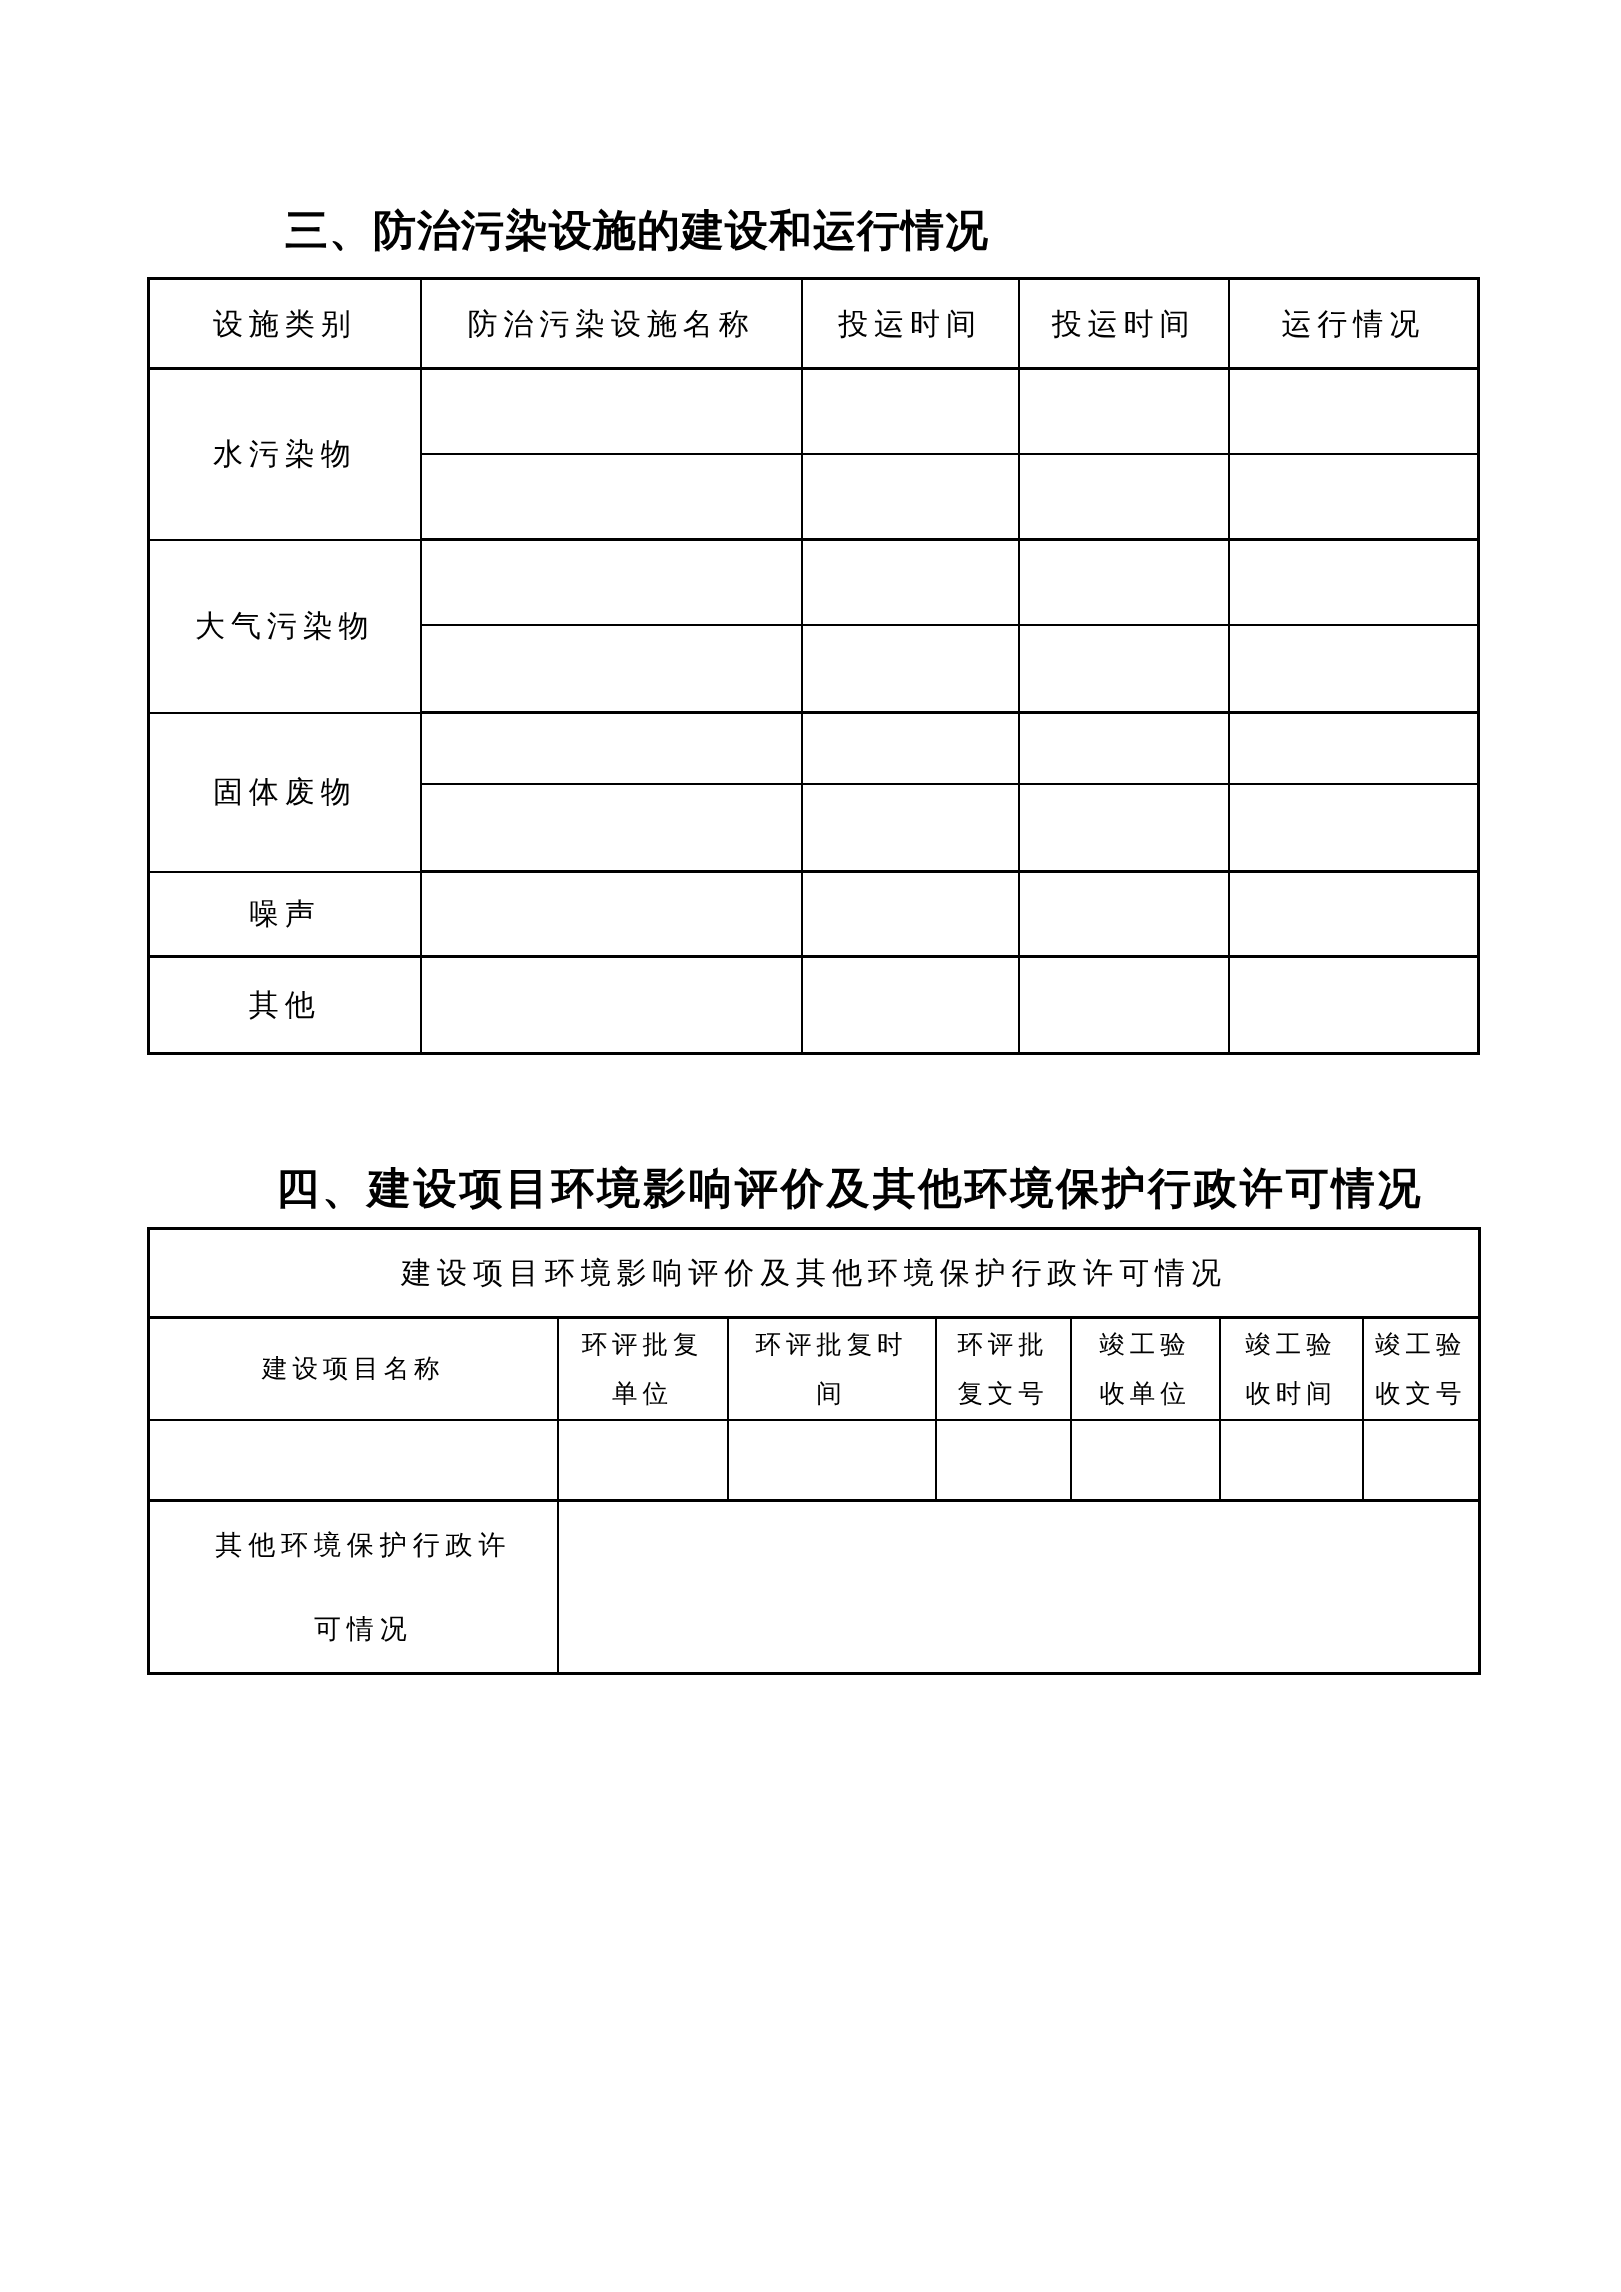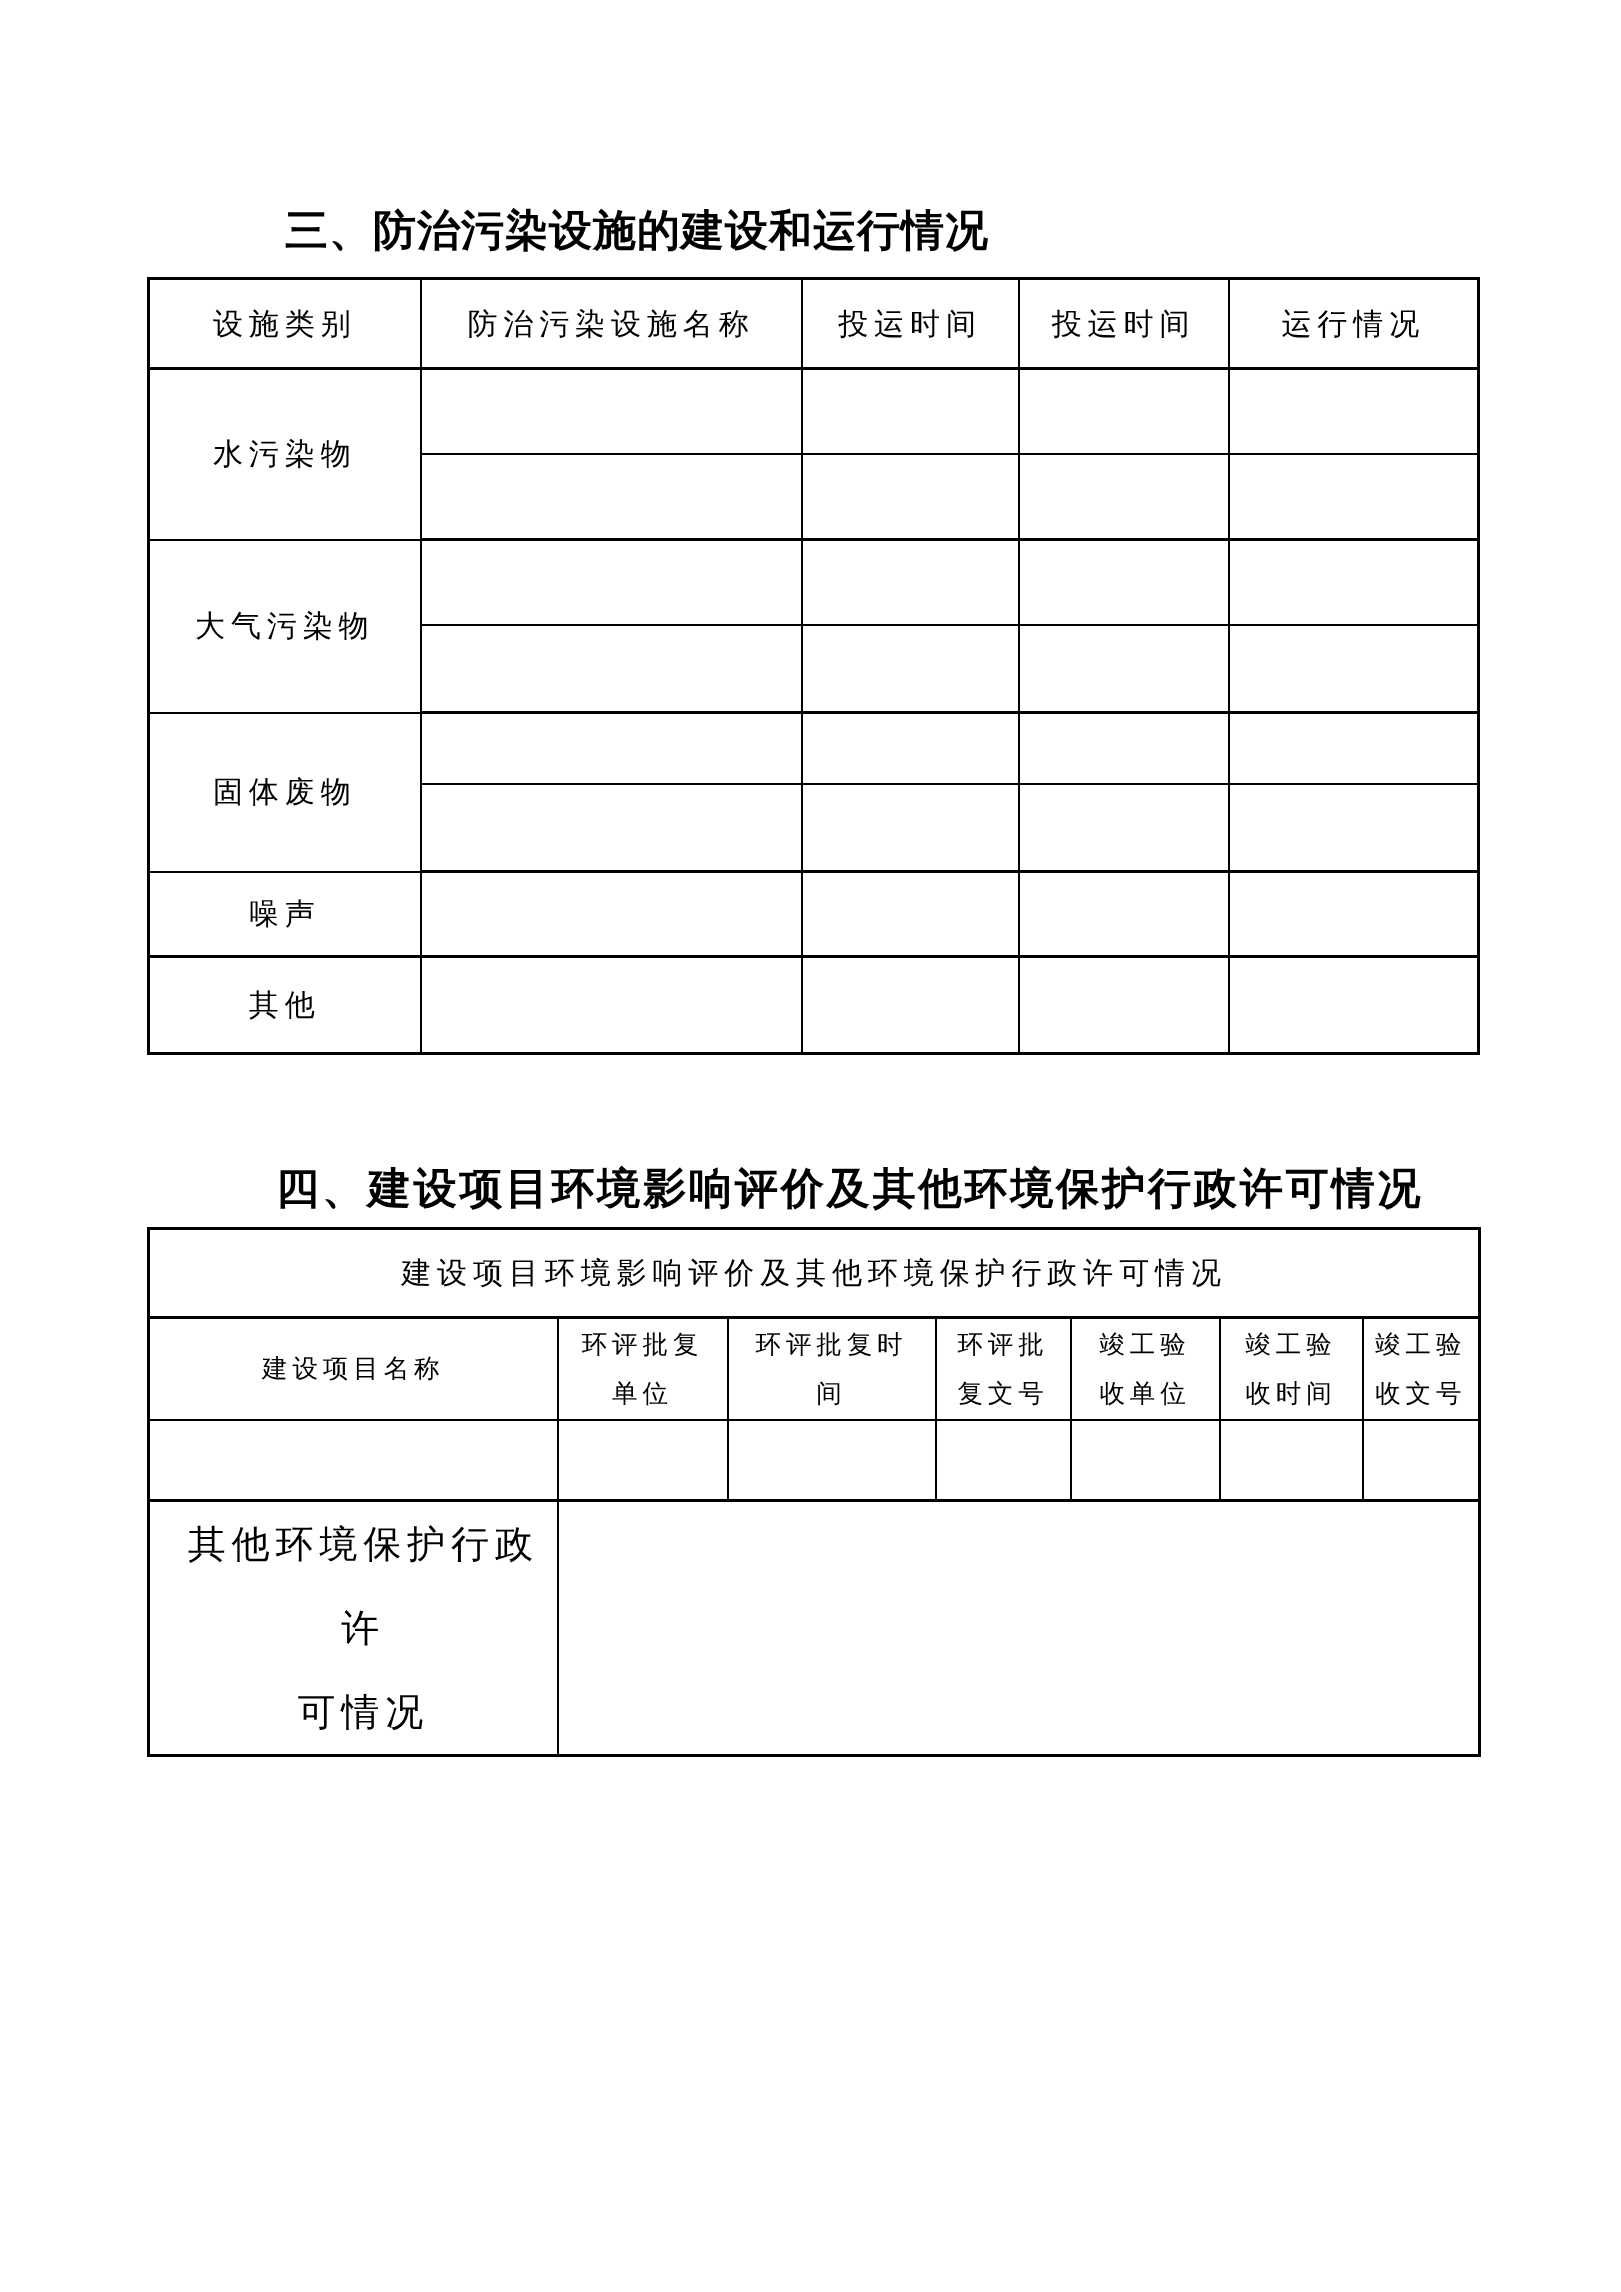--- a/index.html
+++ b/index.html
@@ -51,21 +51,21 @@
   tr.thick td, tr.thick th { border-bottom-width:3.9px; }
 
   .t2 .colhdr th {
     font-size:25.5px;
     letter-spacing:4.9px;
     line-height:49px;
     white-space:pre-line;
   }
   .t2 .merged-hdr td { letter-spacing:5.9px;border-radius:8px; }
   .t2 .other-label {
-    font-size:38px;
+    font-size:27px;
     letter-spacing:5.9px;
     line-height:84px;
     white-space:pre-line;
     padding-left:26px;
   }
 </style>
 </head>
 <body>
 
 <div class="page">

